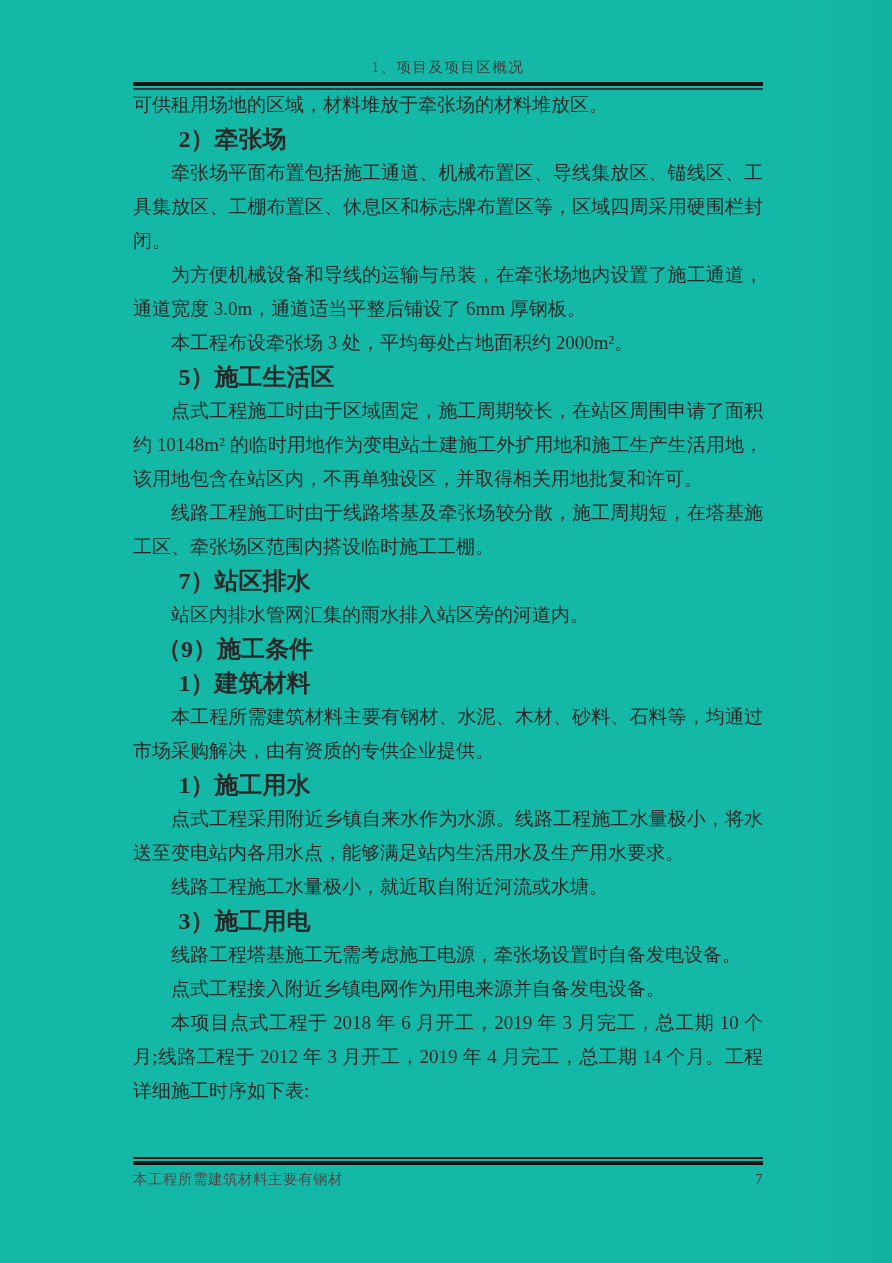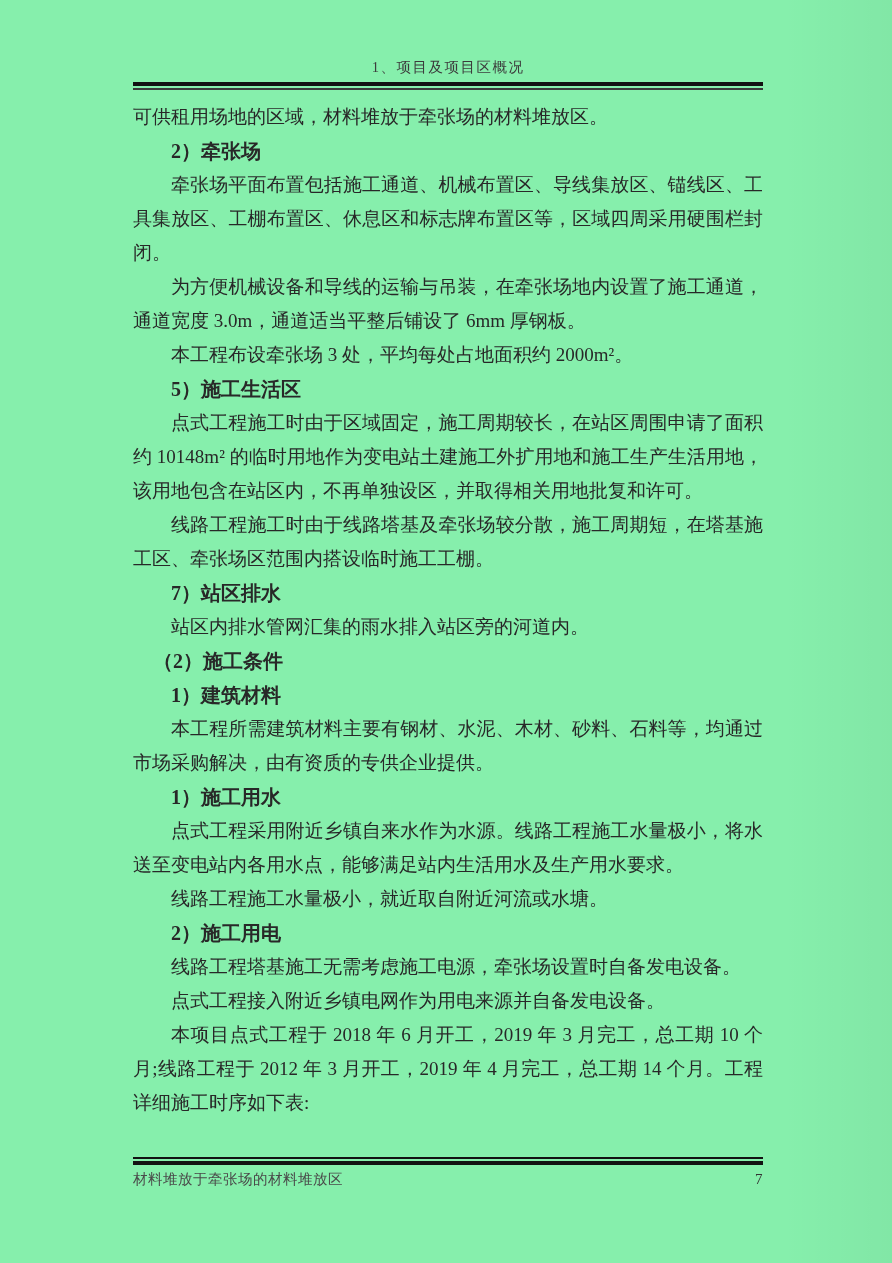--- a/index.html
+++ b/index.html
@@ -4,21 +4,21 @@
 <style>
   html, body {
     margin: 0;
     padding: 0;
     background: #ffffff;
   }
   .page {
     position: relative;
     width: 892px;
     height: 1263px;
-    background: #86efac;
+    background: #14b8a6;
     font-family: "Liberation Serif", "DejaVu Serif", serif;
     color: #282828;
     overflow: hidden;
   }
   
   .scan-edge {
     position: absolute;
     top: 0;
     right: 0;
     width: 110px;
@@ -44,32 +44,32 @@
   }
   .header-rule .hr-a { height: 4px;   background: #121212; }
   .header-rule .hr-g { height: 1.5px; }
   .header-rule .hr-b { height: 2.5px; background: #3a3a3a; }
 
   
   .doc-body {
     position: absolute;
     left: 133px;
     width: 630px;
-    top: 92px;
+    top: 80px;
     padding-top: 8px;
     font-size: 19px;
     line-height: 34px;
     text-align: justify;
   }
   .doc-body p { margin: 0; }
   .para        { text-indent: 2em; }
   .para.no-indent { text-indent: 0; }
   .heading {
     font-weight: bold;
-    font-size: 20px;
+    font-size: 24px;
     text-indent: 1.9em;
     text-align: left;
   }
   .heading.paren { text-indent: 1em; }
 
   
   .footer {
     position: absolute;
     left: 133px;
     width: 630px;
@@ -110,37 +110,37 @@
   <p class="para no-indent">可供租用场地的区域，材料堆放于牵张场的材料堆放区。</p>
       <p class="heading">2）牵张场</p>
       <p class="para">牵张场平面布置包括施工通道、机械布置区、导线集放区、锚线区、工具集放区、工棚布置区、休息区和标志牌布置区等，区域四周采用硬围栏封闭。</p>
       <p class="para">为方便机械设备和导线的运输与吊装，在牵张场地内设置了施工通道，通道宽度 3.0m，通道适当平整后铺设了 6mm 厚钢板。</p>
       <p class="para">本工程布设牵张场 3 处，平均每处占地面积约 2000m²。</p>
       <p class="heading">5）施工生活区</p>
       <p class="para">点式工程施工时由于区域固定，施工周期较长，在站区周围申请了面积约 10148m² 的临时用地作为变电站土建施工外扩用地和施工生产生活用地，该用地包含在站区内，不再单独设区，并取得相关用地批复和许可。</p>
       <p class="para">线路工程施工时由于线路塔基及牵张场较分散，施工周期短，在塔基施工区、牵张场区范围内搭设临时施工工棚。</p>
       <p class="heading">7）站区排水</p>
       <p class="para">站区内排水管网汇集的雨水排入站区旁的河道内。</p>
-      <p class="heading paren">（2）施工条件</p>
+      <p class="heading paren">（9）施工条件</p>
       <p class="heading">1）建筑材料</p>
       <p class="para">本工程所需建筑材料主要有钢材、水泥、木材、砂料、石料等，均通过市场采购解决，由有资质的专供企业提供。</p>
       <p class="heading">1）施工用水</p>
       <p class="para">点式工程采用附近乡镇自来水作为水源。线路工程施工水量极小，将水送至变电站内各用水点，能够满足站内生活用水及生产用水要求。</p>
       <p class="para">线路工程施工水量极小，就近取自附近河流或水塘。</p>
-      <p class="heading">2）施工用电</p>
+      <p class="heading">3）施工用电</p>
       <p class="para">线路工程塔基施工无需考虑施工电源，牵张场设置时自备发电设备。</p>
       <p class="para">点式工程接入附近乡镇电网作为用电来源并自备发电设备。</p>
       <p class="para">本项目点式工程于 2018 年 6 月开工，2019 年 3 月完工，总工期 10 个月;线路工程于 2012 年 3 月开工，2019 年 4 月完工，总工期 14 个月。工程详细施工时序如下表:</p>
     </main>
 
   <footer class="footer">
     <div class="footer-rule">
       <div class="fr-a"></div>
       <div class="fr-g"></div>
       <div class="fr-b"></div>
     </div>
     <div class="footer-row">
-      <span class="footer-org">材料堆放于牵张场的材料堆放区</span>
+      <span class="footer-org">本工程所需建筑材料主要有钢材</span>
       <span class="footer-page">7</span>
     </div>
   </footer>
 
 </div>
 
 </body></html>

